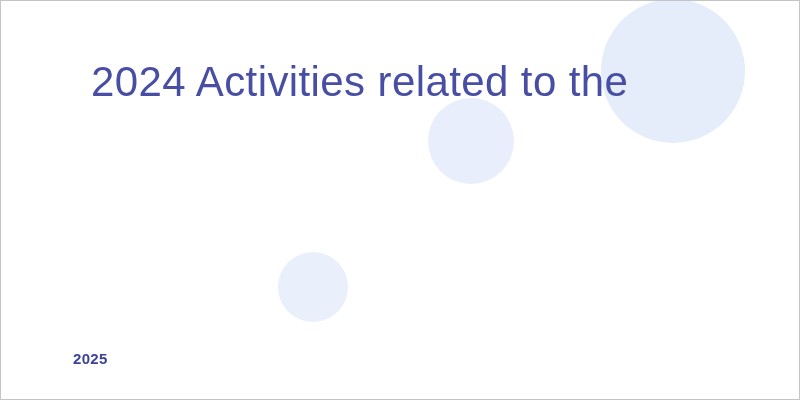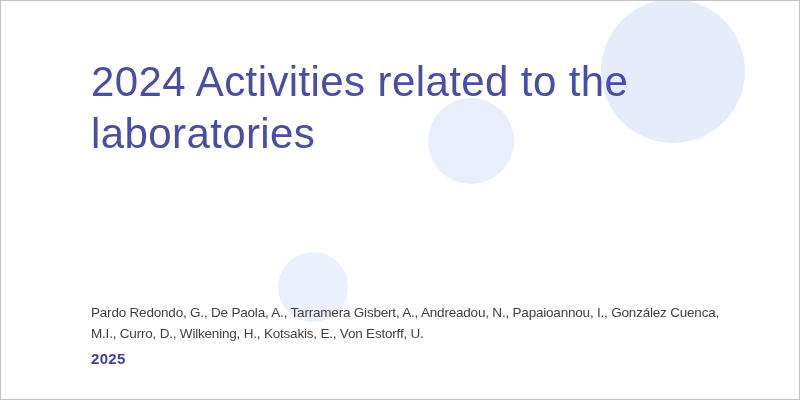--- a/index.html
+++ b/index.html
@@ -51,21 +51,21 @@
     font-size: 13.5px;
     font-weight: 400;
     line-height: 21px;
     letter-spacing: -0.2px;
     z-index: 1;
   }
   .authors-line { display: block; white-space: nowrap; }
 
   .year {
     position: absolute;
-    left: 90px;
+    left: 72px;
     top: 349px;
     margin: 0;
     font-size: 15px;
     font-weight: 700;
     line-height: 18px;
     letter-spacing: 0.3px;
     z-index: 1;
   }
 </style>
 </head>
@@ -74,23 +74,18 @@
 <div class="slide" style="background-color: rgb(255, 255, 255); border-color: rgb(196, 196, 196);">
 
   <div class="circle circle-large" style="background-color: rgb(229, 236, 250);"></div>
 
   <div class="circle circle-medium" style="background-color: rgb(232, 238, 251);"></div>
 
   <div class="circle circle-small" style="background-color: rgb(234, 239, 252);"></div>
 
   <h1 class="title" style="color: rgb(72, 78, 163);">
     <span class="title-line">2024 Activities related to the</span>
-    <span class="title-line">laboratories</span>
   </h1>
 
-  <p class="authors" style="color: rgb(63, 63, 63);">
-    <span class="authors-line">Pardo Redondo, G., De Paola, A., Tarramera Gisbert, A., Andreadou, N., Papaioannou, I., González Cuenca,</span>
-    <span class="authors-line">M.I., Curro, D., Wilkening, H., Kotsakis, E., Von Estorff, U.</span>
-  </p>
 
   <div class="year" style="color: rgb(60, 66, 156);">2025</div>
 
 </div>
 
 </body></html>

